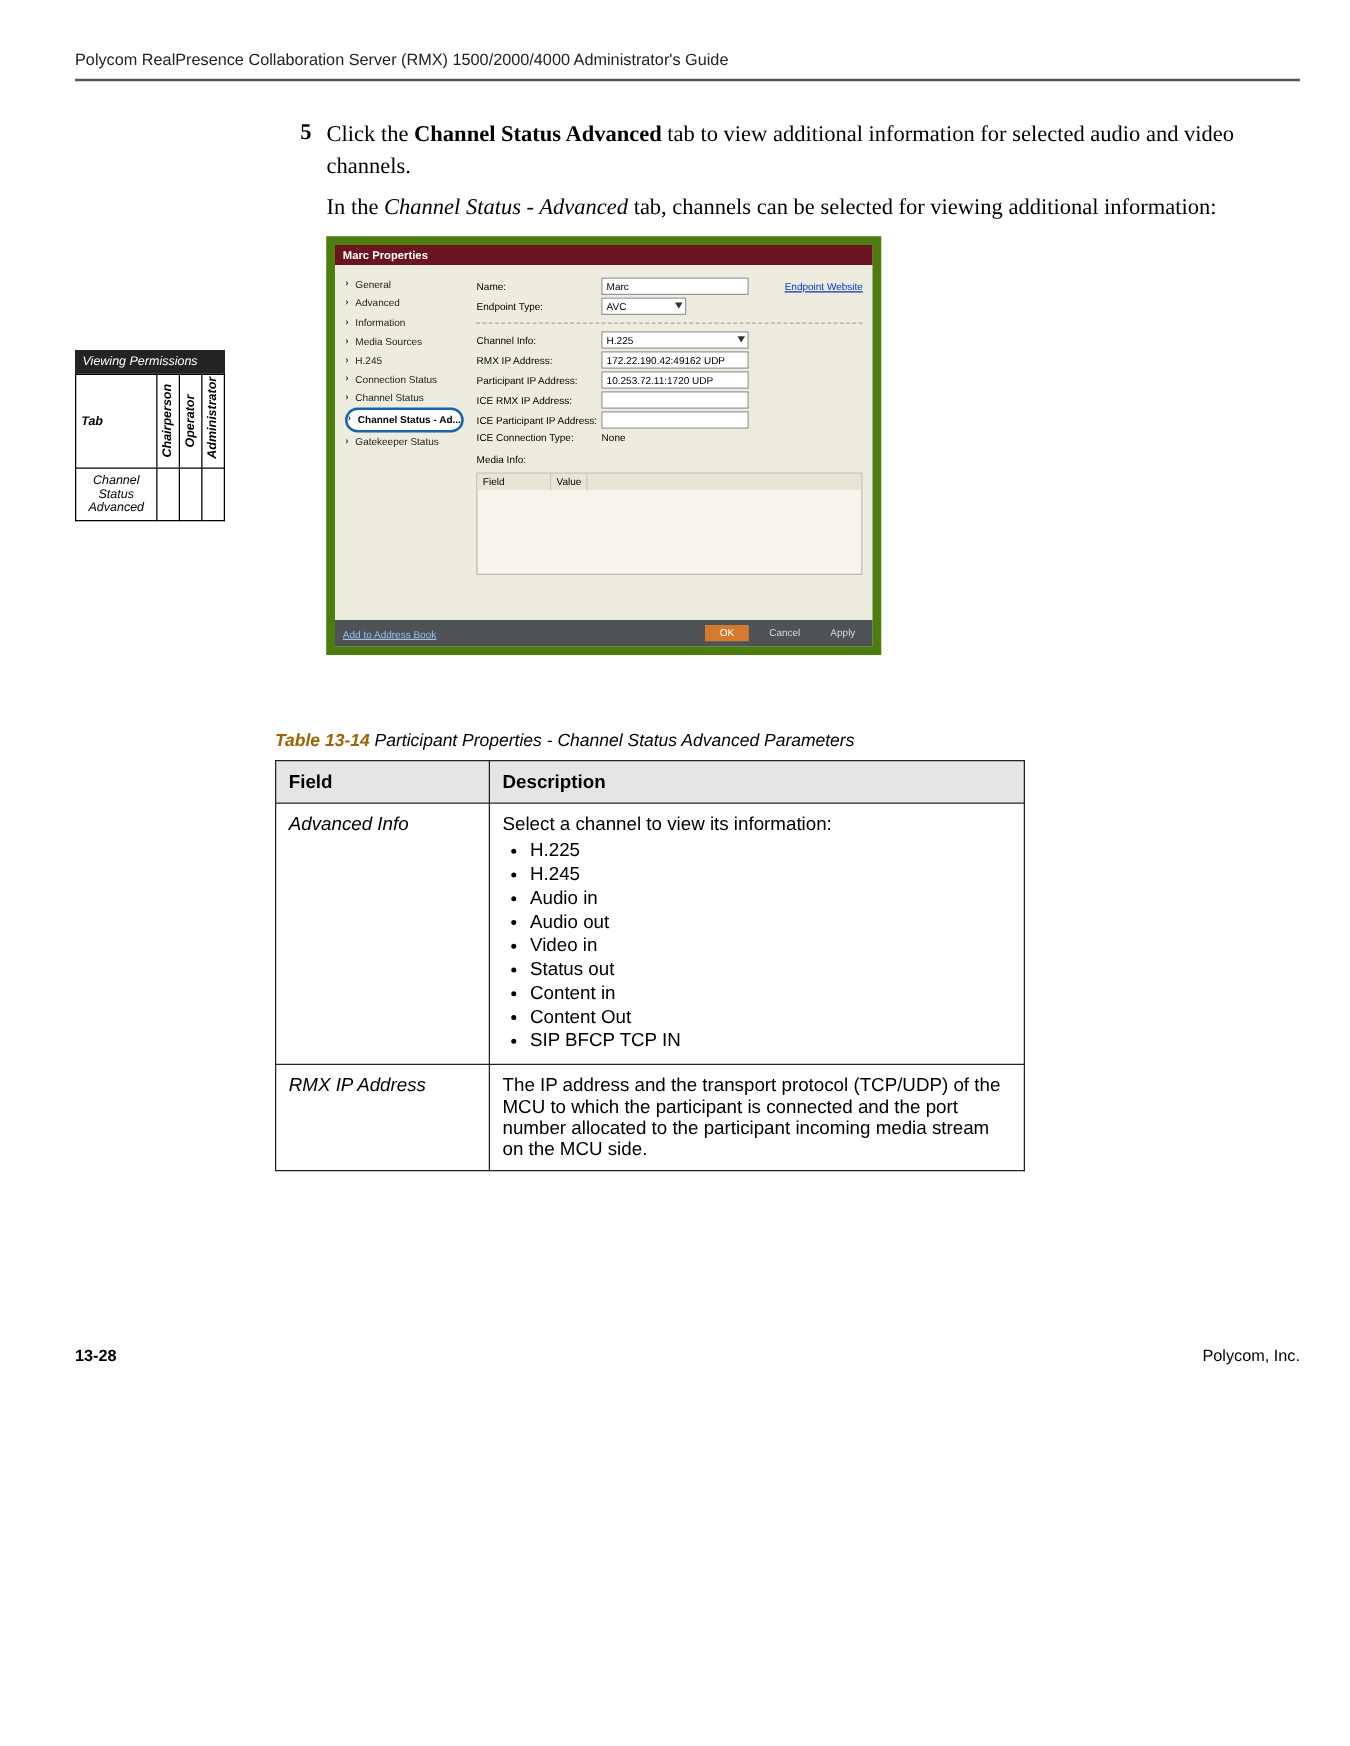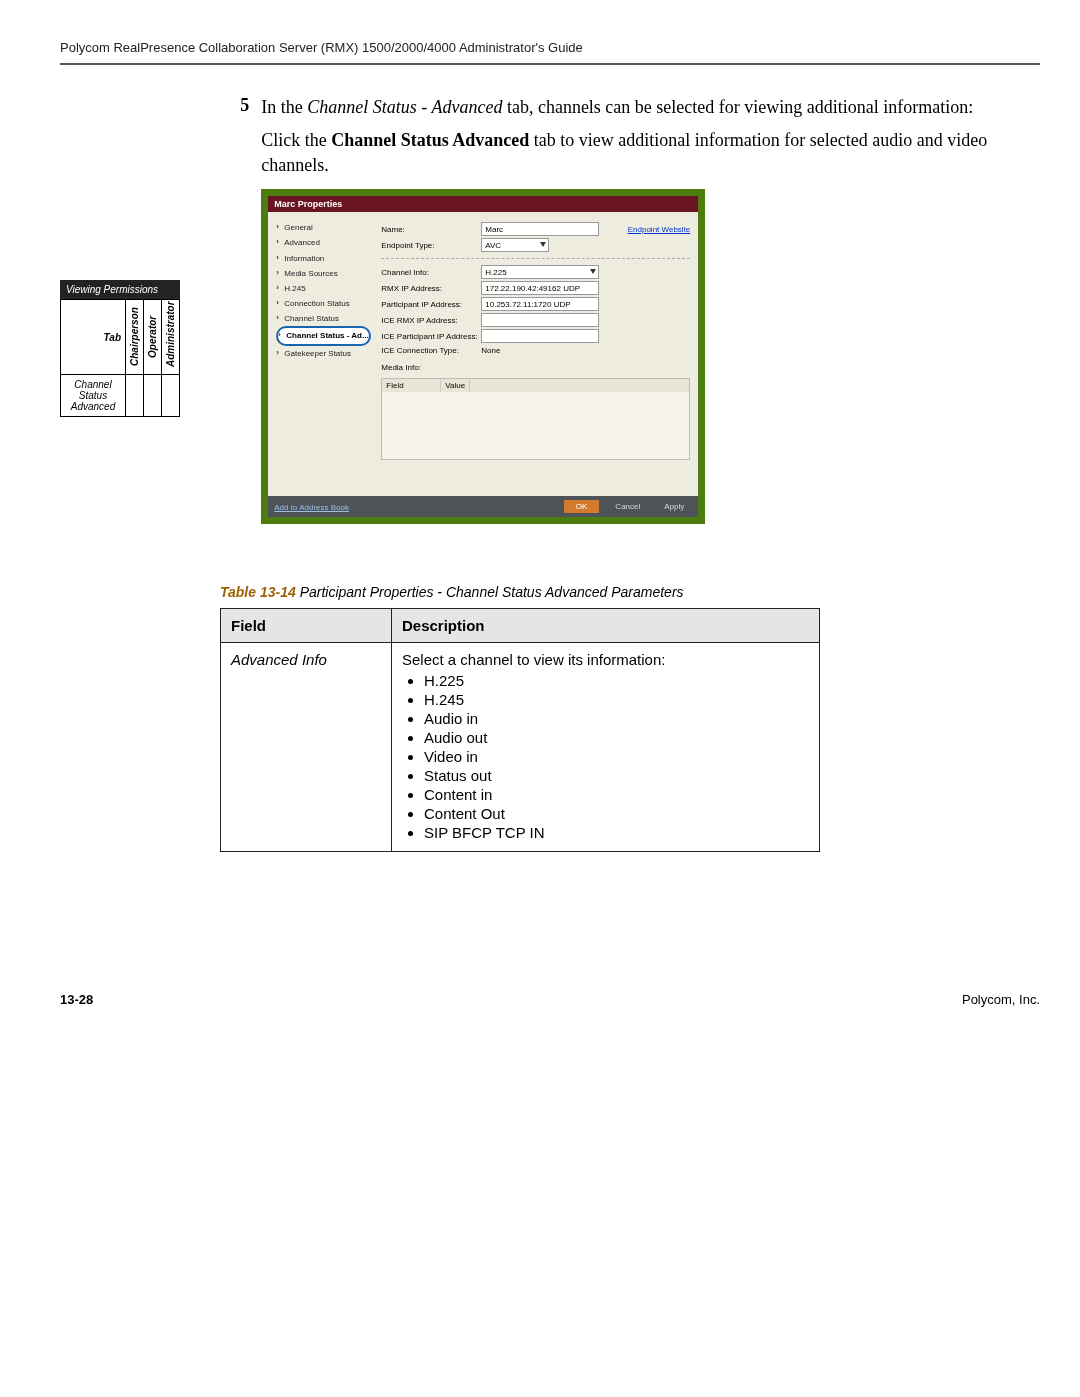--- a/index.html
+++ b/index.html
@@ -52,21 +52,21 @@
   .perm-table { border-collapse: collapse; width: 100%; font-size: 10px; }
   .perm-table th, .perm-table td { border: 1px solid #000; }
   .perm-vert {
     writing-mode: vertical-rl;
     transform: rotate(180deg);
     padding: 6px 2px;
     font-style: italic;
     text-align: center;
     height: 60px;
   }
-  .perm-tab-label { font-style: italic; text-align: right; padding: 4px; }
+  .perm-tab-label { font-style: italic; text-align: left; padding: 4px; }
   .perm-row-label { font-style: italic; text-align: center; padding: 4px; }
 
   
   .dialog {
     width: 430px;
     font-size: 8px;
     font-family: Verdana, Arial, sans-serif;
     background: #eeecdf;
     border: 7px solid #4d7c0f;
     margin: 10px 0 50px 0;
@@ -198,24 +198,24 @@
           </table>
       </div>
     </div>
 
     <div class="content">
 
       <div class="step-row">
         <div class="step-num">5</div>
         <div class="step-body">
           <p>
-            <span>In the </span><span class="italic">Channel Status - Advanced</span><span> tab, channels can be selected for viewing additional information:</span>
+            <span>Click the </span><span class="bold">Channel Status Advanced</span><span> tab to view additional information for selected audio and video channels.</span>
           </p>
           <p>
-            <span>Click the </span><span class="bold">Channel Status Advanced</span><span> tab to view additional information for selected audio and video channels.</span>
+            <span>In the </span><span class="italic">Channel Status - Advanced</span><span> tab, channels can be selected for viewing additional information:</span>
           </p>
 
           <div class="dialog">
             <div class="titlebar">Marc Properties</div>
             <div class="dlgbody">
               <div class="sidebar">
                 <div class="sidebar-item">General</div>
                 <div class="sidebar-item">Advanced</div>
                 <div class="sidebar-item">Information</div>
                 <div class="sidebar-item">Media Sources</div>
@@ -300,20 +300,24 @@
               <li>Audio in</li>
               <li>Audio out</li>
               <li>Video in</li>
               <li>Status out</li>
               <li>Content in</li>
               <li>Content Out</li>
               <li>SIP BFCP TCP IN</li>
             </ul>
           </td>
         </tr>
+        <tr>
+          <td class="fieldcol">RMX IP Address</td>
+          <td>The IP address and the transport protocol (TCP/UDP) of the MCU to which the participant is connected and the port number allocated to the participant incoming media stream on the MCU side.</td>
+        </tr>
       </tbody>
         </table>
 
     </div>
   </div>
 
   <div class="footer">
     <div class="left">13-28</div>
     <div class="right">Polycom, Inc.</div>
   </div>

